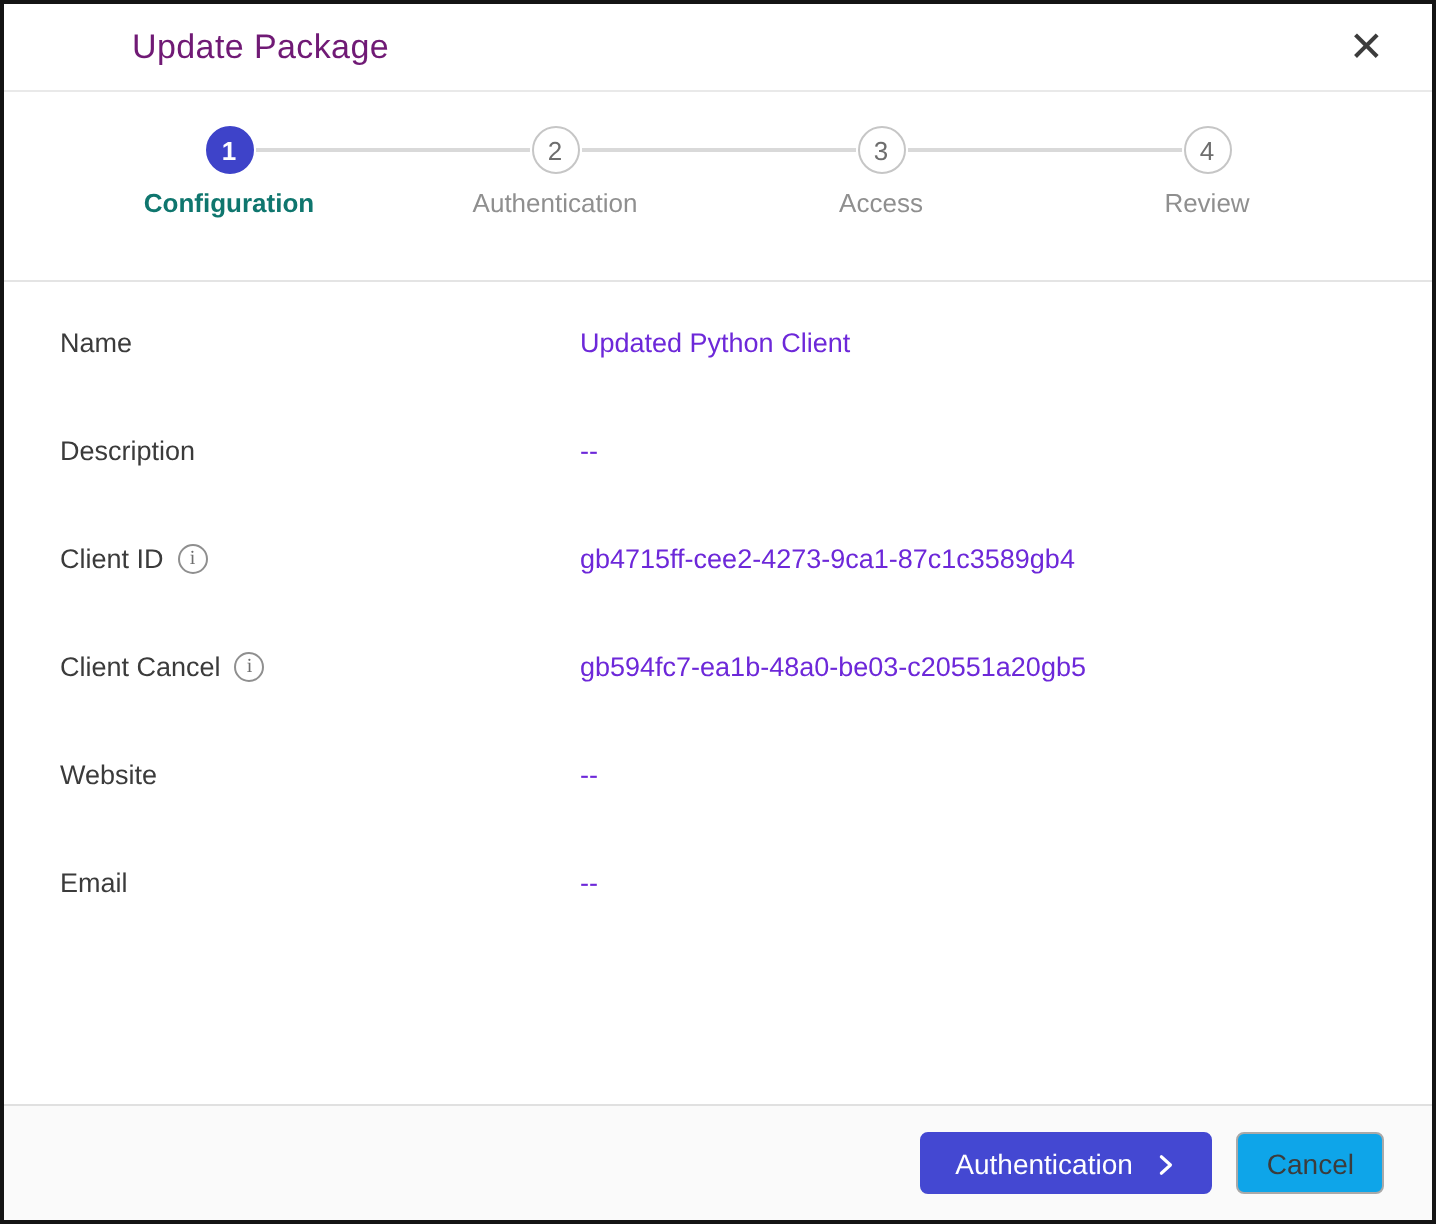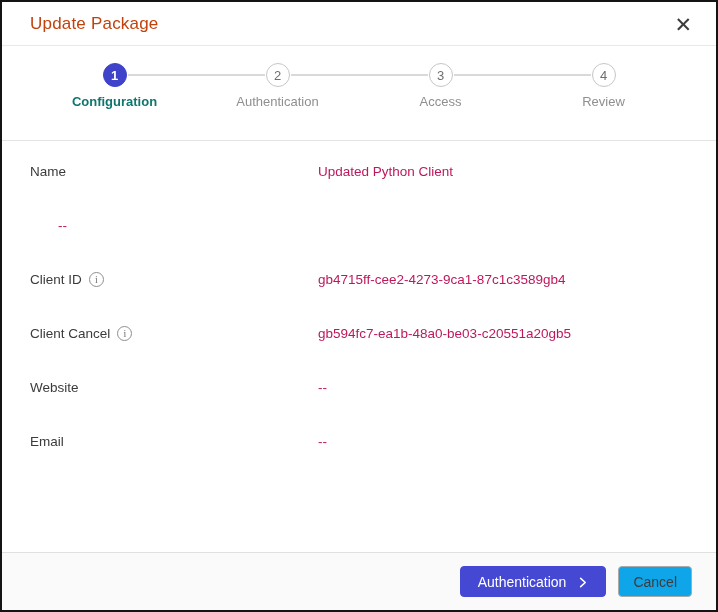--- a/index.html
+++ b/index.html
@@ -22,22 +22,23 @@
   .dialog-header {
     flex: 0 0 44px;
     display: flex;
     align-items: center;
     padding: 0 22px 0 28px;
     border-bottom: 1px solid #e9e9e9;
     position: relative;
   }
   .dialog-title {
     font-size: 17px;
-    color: #c2410c;
+    color: #701a75;
     letter-spacing: 0.2px;
+    margin-left: 36px;
   }
   .close-btn {
     position: absolute;
     right: 18px;
     top: 50%;
     transform: translateY(-50%);
     font-size: 21px;
     font-weight: 300;
     color: #3c3c3c;
     background: none;
@@ -133,22 +134,21 @@
     border: 1px solid #8f8f8f;
     color: #6f6f6f;
     font-size: 10px;
     font-style: normal;
     margin-left: 7px;
     cursor: pointer;
     font-family: "Liberation Serif", serif;
   }
   .form-value {
     font-size: 13.5px;
-    color: #be185d;
-    margin-left: 28px;
+    color: #6d28d9;
   }
 
   
   .dialog-footer {
     flex: 0 0 58px;
     background: #fafafa;
     border-top: 1px solid #e0e0e0;
     display: flex;
     align-items: center;
     justify-content: flex-end;
@@ -214,20 +214,23 @@
   <div class="form-area">
 
     <div class="form-row">
       <div class="form-label">
         <span>Name</span>
       </div>
       <div class="form-value">Updated Python Client</div>
     </div>
 
     <div class="form-row">
+      <div class="form-label">
+        <span>Description</span>
+      </div>
       <div class="form-value">--</div>
     </div>
 
     <div class="form-row">
       <div class="form-label">
         <span>Client ID</span>
         <span class="info-icon">i</span>
       </div>
       <div class="form-value">gb4715ff-cee2-4273-9ca1-87c1c3589gb4</div>
     </div>

